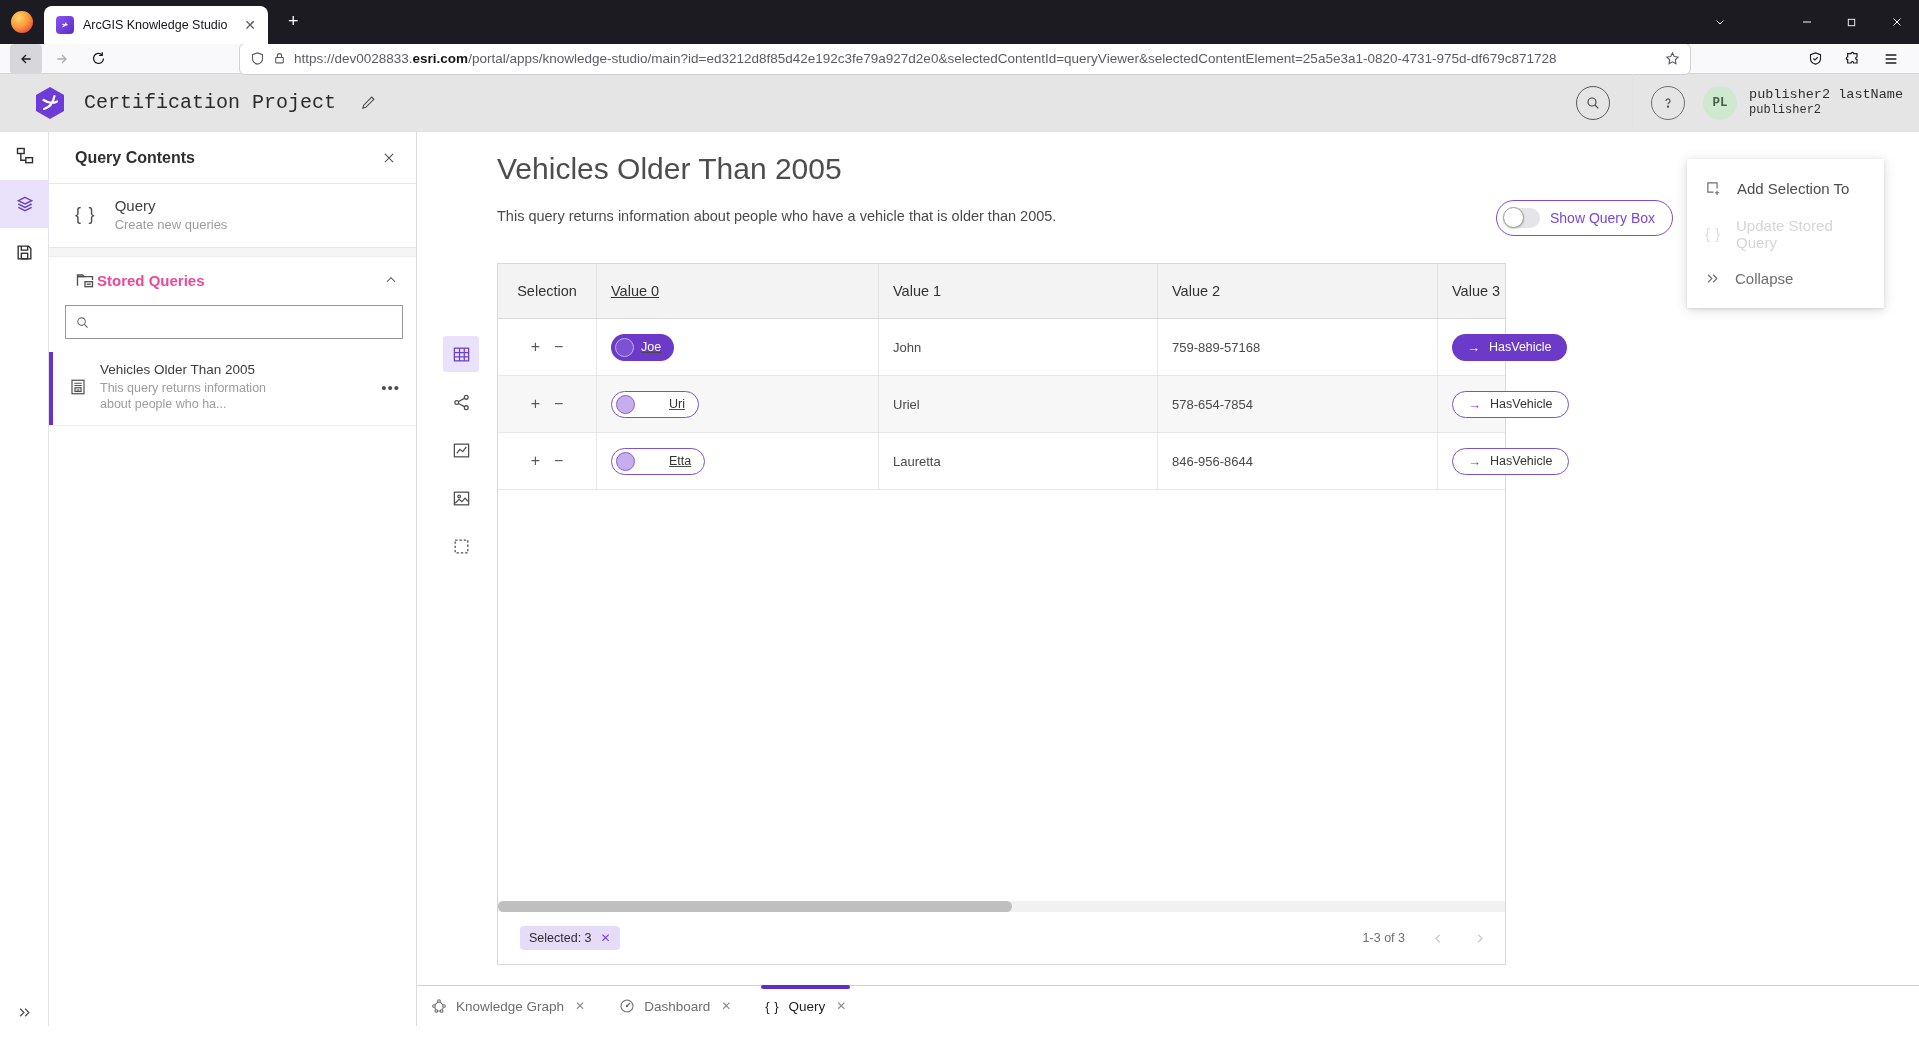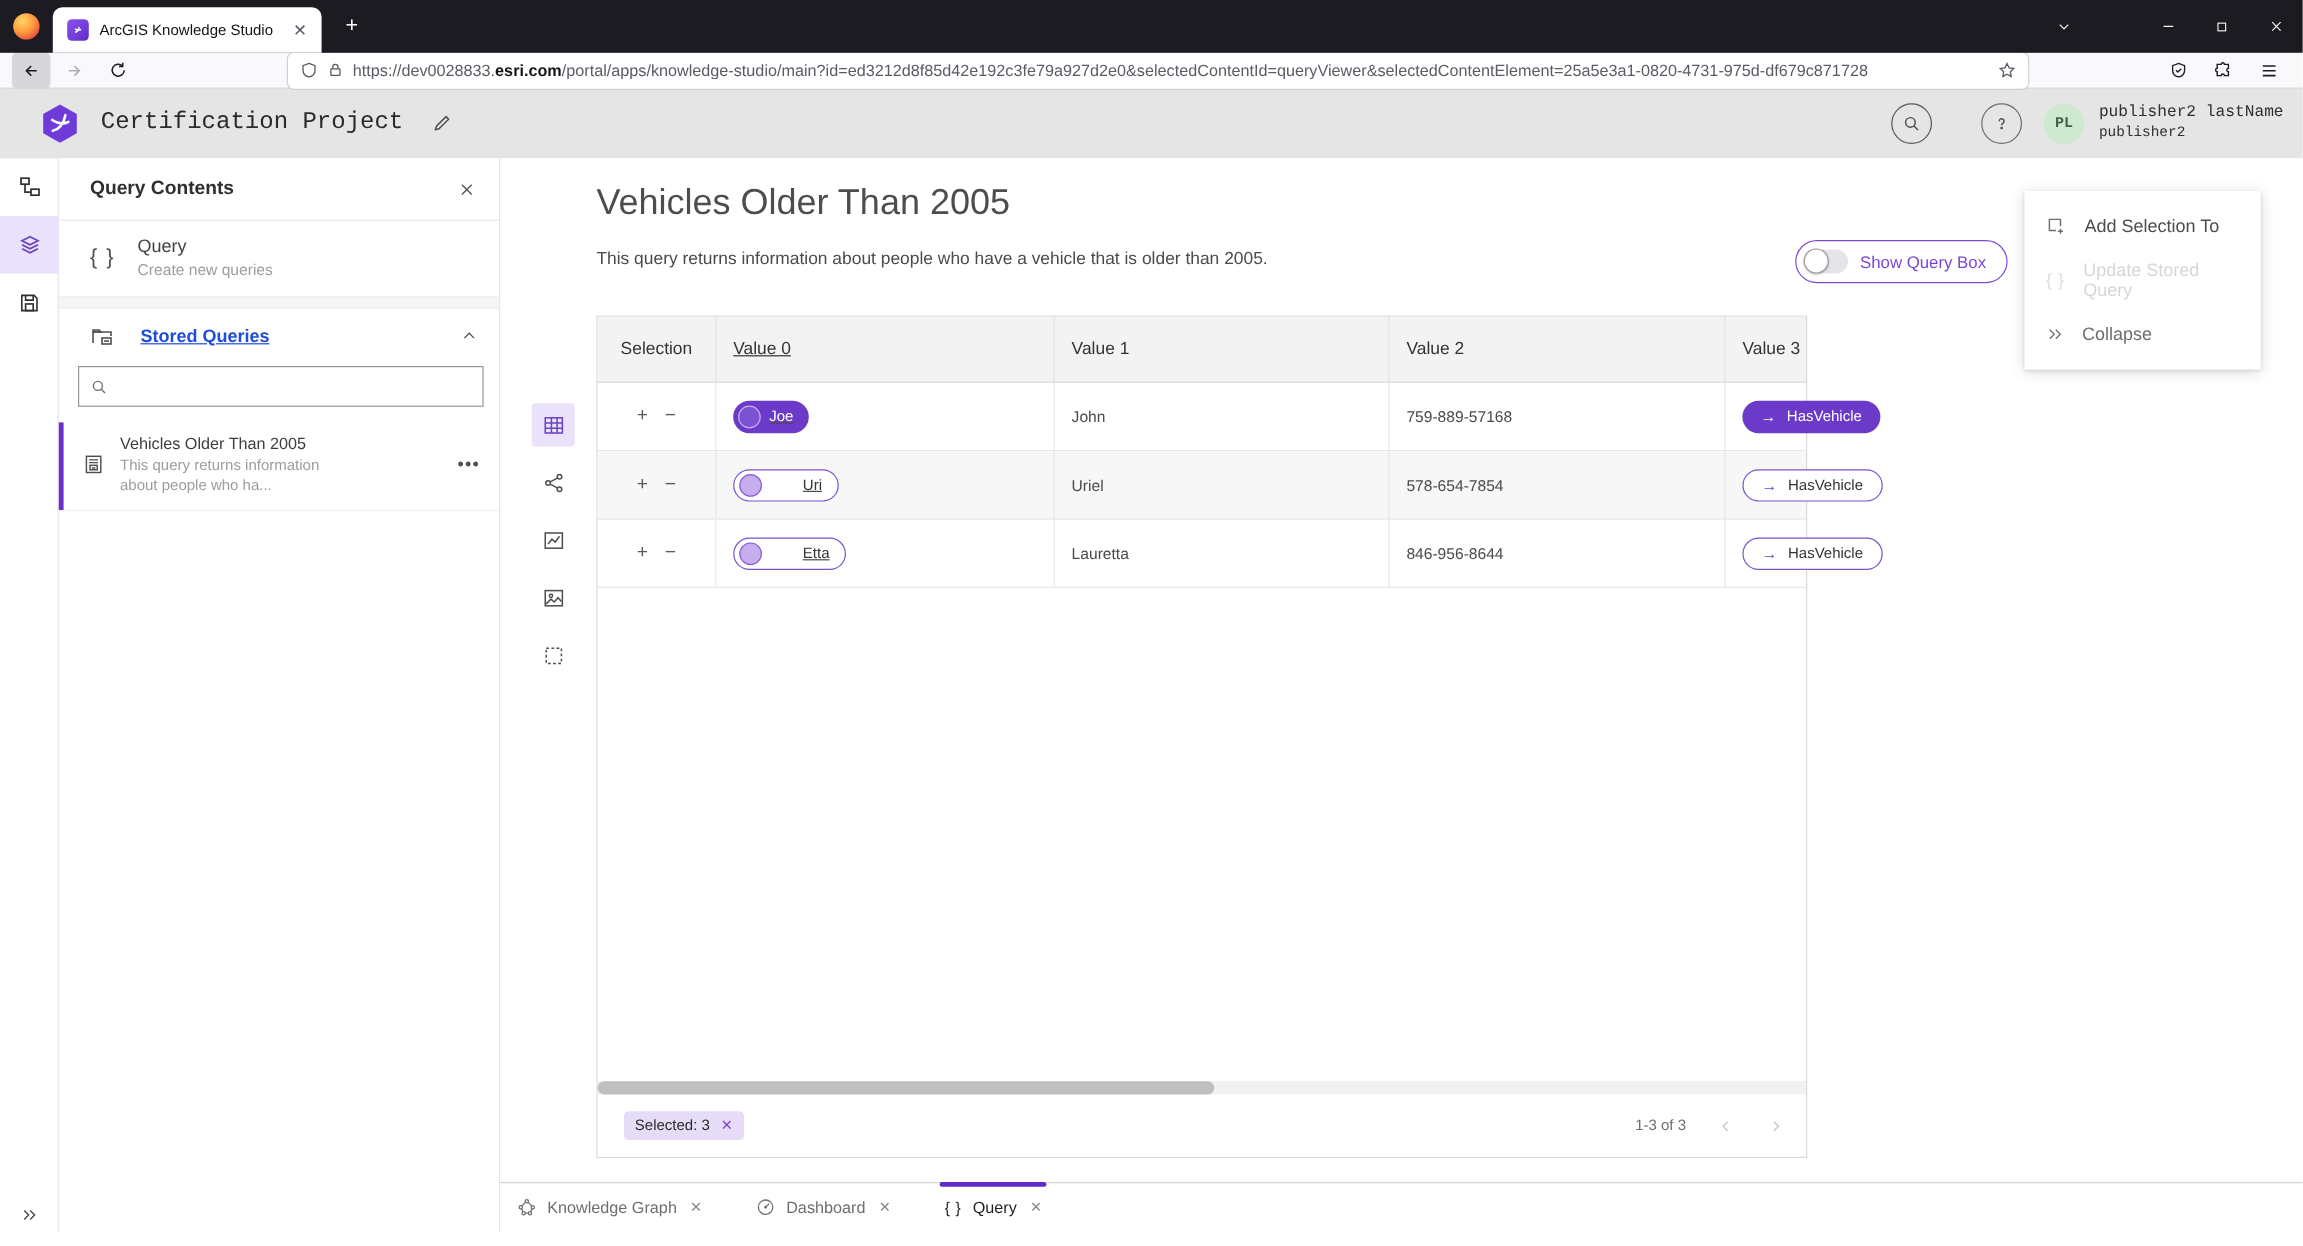--- a/index.html
+++ b/index.html
@@ -61,21 +61,21 @@
   .panel { width:368px; border-right:1px solid #dcdcdc; background:#fff; flex:0 0 auto; }
   .panel-header { height:52px; display:flex; align-items:center; padding:0 20px 0 26px; border-bottom:1px solid #e8e8e8; }
   .panel-title { font-size:16px; font-weight:700; color:#2f2f2f; }
   .panel-close { margin-left:auto; color:#4f4f4f; cursor:pointer; }
   .query-item { display:flex; align-items:center; gap:18px; padding:13px 18px 15px 26px; border-bottom:1px solid #e8e8e8; cursor:pointer; }
   .braces { font-size:18px; color:#4f4f4f; letter-spacing:2px; }
   .qi-title { font-size:15px; color:#404040; font-weight:500; }
   .qi-sub { font-size:13px; color:#9d9d9d; margin-top:3px; }
   .section-gap { height:9px; background:#f5f5f5; border-bottom:1px solid #ececec; }
   .stored-header { height:46px; display:flex; align-items:center; padding:0 18px 0 26px; cursor:pointer; }
-  .stored-title { font-size:15px; font-weight:700; color:#1d4ed8; margin-left:22px;text-decoration:underline; }
+  .stored-title { font-size:15px; font-weight:700; color:#ec4899; margin-left:2px; }
   .stored-chevron { margin-left:auto; color:#4f4f4f; }
   .search-box { margin:2px 13px 13px 16px; height:34px; border:1px solid #979797; display:flex; align-items:center; padding:0 9px; gap:8px; background:#fff; }
   .search-box input { border:none; outline:none; flex:1; font-size:13.5px; font-family:inherit; color:#333; background:transparent; }
   .stored-item { position:relative; display:flex; align-items:center; gap:13px; padding:10px 12px 12px 20px; border-bottom:1px solid #f0f0f0; cursor:pointer; }
   .stored-item::before { content:""; position:absolute; left:0; top:0; bottom:0; width:4px; background:#6a30c9; }
   .si-title { font-size:13.5px; color:#3d3d3d; }
   .si-desc { font-size:12.5px; color:#9d9d9d; margin-top:3px; width:172px; line-height:1.3; }
   .si-menu { margin-left:auto; color:#4f4f4f; font-size:15px; letter-spacing:1px; cursor:pointer; padding:4px; }
 
   .content { flex:1; position:relative; background:#fff; }
@@ -128,21 +128,21 @@
   .hthumb { position:absolute; left:0; top:0; width:514px; height:11px; background:#bfbfbf; border-radius:6px; cursor:grab; }
   .card-footer { height:52px; display:flex; align-items:center; padding:0 18px 0 22px; flex:0 0 auto; }
   .sel-badge { background:#e6dcf8; border-radius:4px; display:inline-flex; align-items:center; gap:9px; padding:5px 9px; cursor:default; }
   .sel-badge .txt { font-size:12.5px; color:#2c2c2c; }
   .sel-badge .x { color:#7a45d6; font-size:12px; cursor:pointer; line-height:1; }
   .pg-range { margin-left:auto; font-size:12.5px; color:#6e6e6e; }
   .pg-btn { color:#c6c6c6; margin-left:26px; cursor:default; display:flex; align-items:center; }
 
   
   .tabbar { position:absolute; left:0; right:0; bottom:0; height:41px; background:#fff; border-top:1px solid #d2d2d2;
-            display:flex; align-items:stretch; padding-left:14px; gap:45px; }
+            display:flex; align-items:stretch; padding-left:14px; gap:34px; }
   .btab { display:flex; align-items:center; gap:9px; font-size:13.5px; color:#6e6e6e; position:relative; cursor:pointer; }
   .btab .bx { color:#8a8a8a; font-size:12px; margin-left:2px; }
   .btab.active { color:#1f1f1f; }
   .btab.active::before { content:""; position:absolute; top:-1px; left:-4px; right:-4px; height:4px; background:#5e2cc7; border-radius:2px; }
   .btab .braces-sm { font-size:13px; letter-spacing:1px; }
 
   
   .context-menu { position:absolute; left:1270px; top:27px; width:197px; background:#fff; padding:7px 0;
                   box-shadow:0 1px 3px rgba(0,0,0,.1), 0 2px 12px rgba(0,0,0,.14); }
   .cm-item { height:45px; display:flex; align-items:center; gap:15px; padding:0 18px; font-size:15px; color:#4d4d4d; cursor:pointer; }

